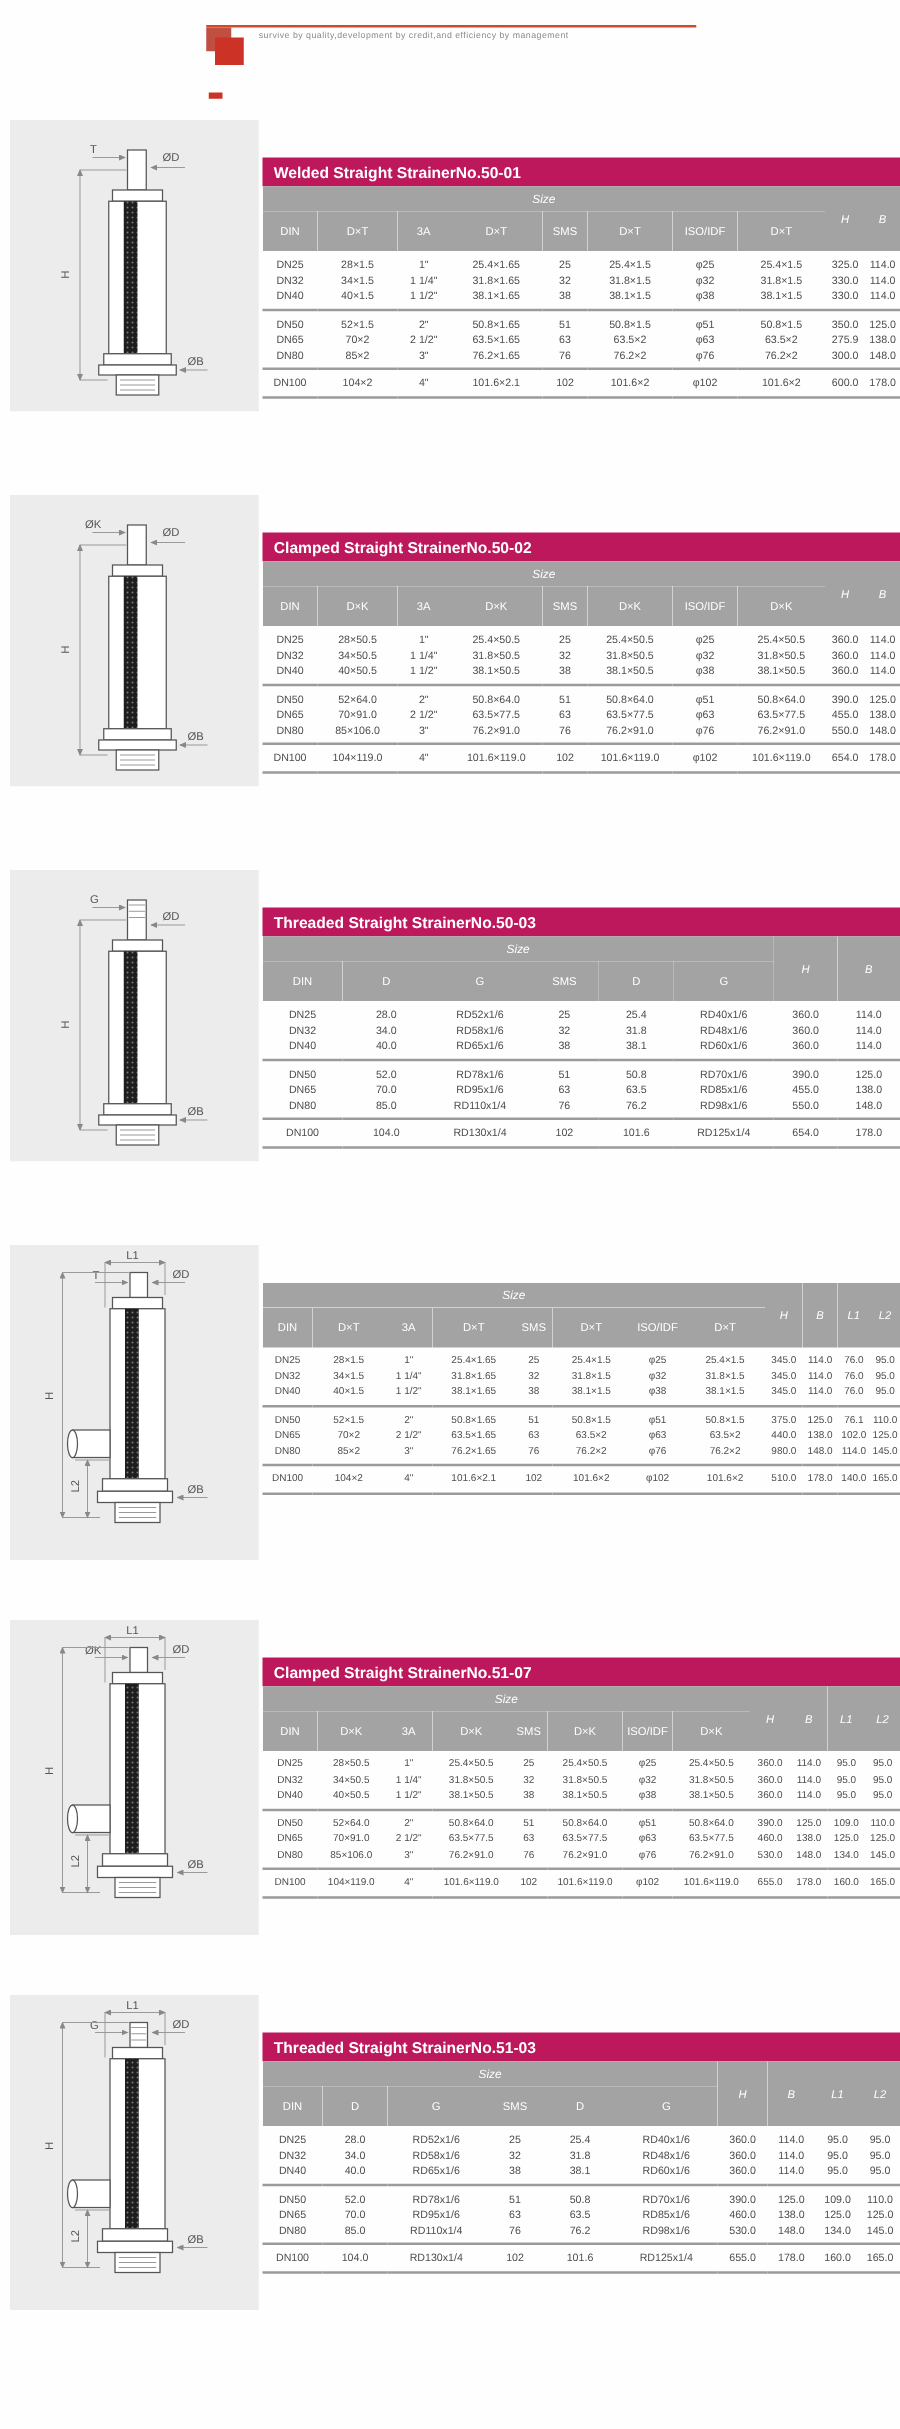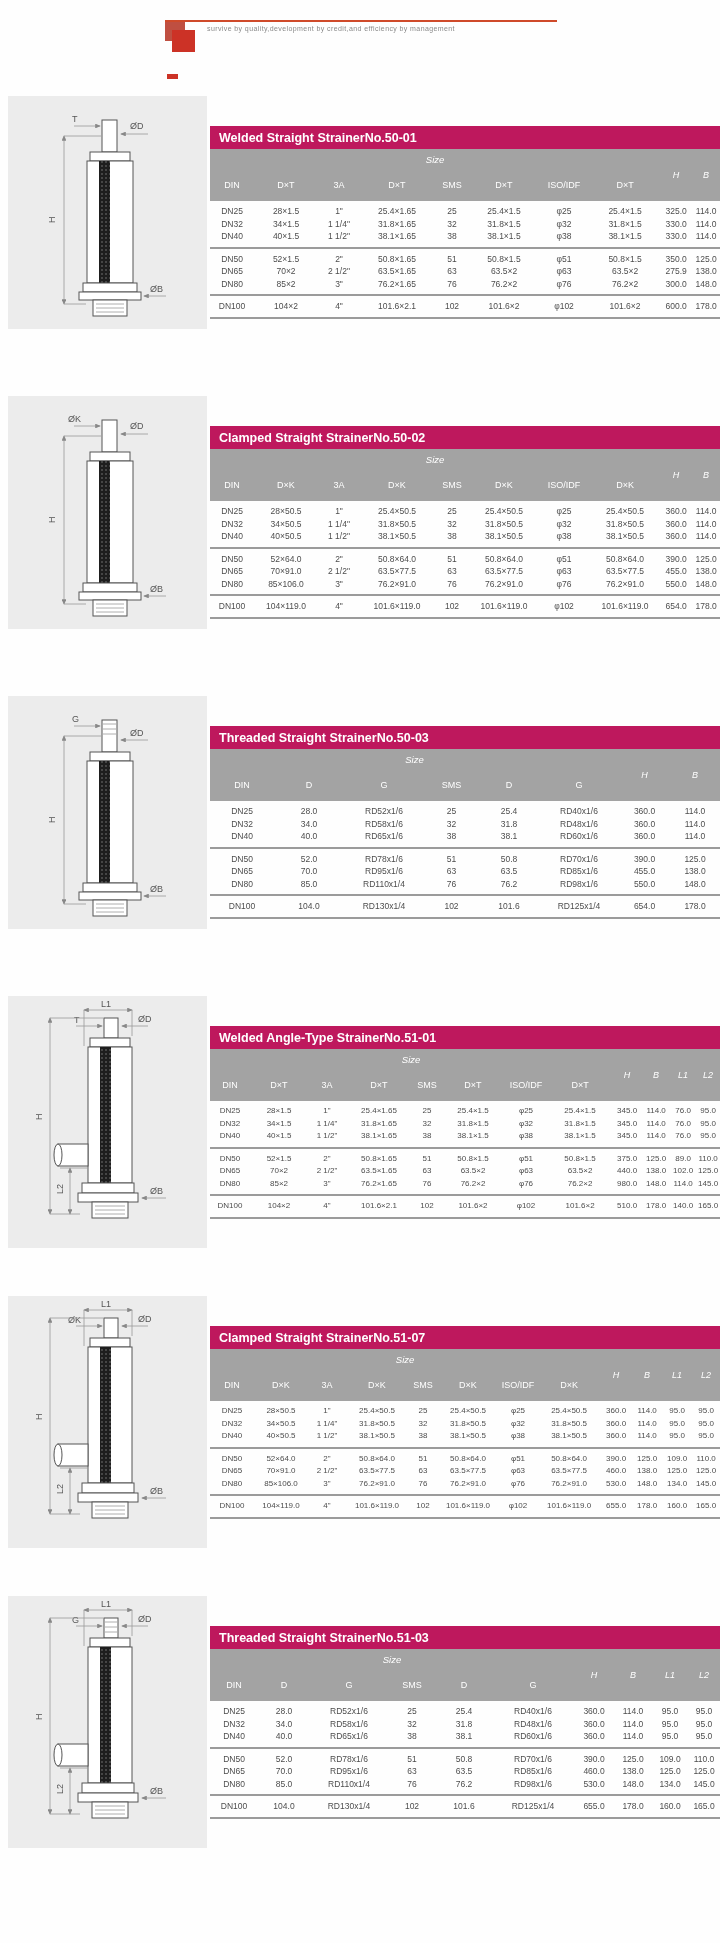--- a/index.html
+++ b/index.html
@@ -541,24 +541,20 @@
       <text class="lbl" x="55" y="198" transform="rotate(-90 55 198)">L2</text>
       <rect class="part" x="74" y="187" width="52" height="10"></rect>
       <rect class="part" x="70" y="197" width="60" height="9"></rect>
       <rect class="part" x="84" y="206" width="36" height="16"></rect>
       <path class="dim" d="M87 210h30 M87 214h30 M87 218h30"></path>
       <line class="dim" x1="158" y1="202" x2="134" y2="202" marker-end="url(#arr)"></line>
       <text class="lbl" x="142" y="198">ØB</text>
     </svg>
   </div>
   <div class="tablecol">
-    <div class="bar">
-      <span class="t">Welded Angle-Type Strainer</span>
-      <span class="n">No.51-01</span>
-    </div>
     <table class="spec dense">
         <colgroup>
           <col style="width: 40px;">
           <col style="width: 58px;">
           <col style="width: 38px;">
           <col style="width: 66px;">
           <col style="width: 30px;">
           <col style="width: 62px;">
           <col style="width: 44px;">
           <col style="width: 64px;">
@@ -633,21 +629,21 @@
             <td>DN50</td>
             <td>52×1.5</td>
             <td>2"</td>
             <td>50.8×1.65</td>
             <td>51</td>
             <td>50.8×1.5</td>
             <td>φ51</td>
             <td>50.8×1.5</td>
             <td>375.0</td>
             <td>125.0</td>
-            <td>89.0</td>
+            <td>76.1</td>
             <td>110.0</td>
           </tr>
           <tr>
             <td>DN65</td>
             <td>70×2</td>
             <td>2 1/2"</td>
             <td>63.5×1.65</td>
             <td>63</td>
             <td>63.5×2</td>
             <td>φ63</td>

